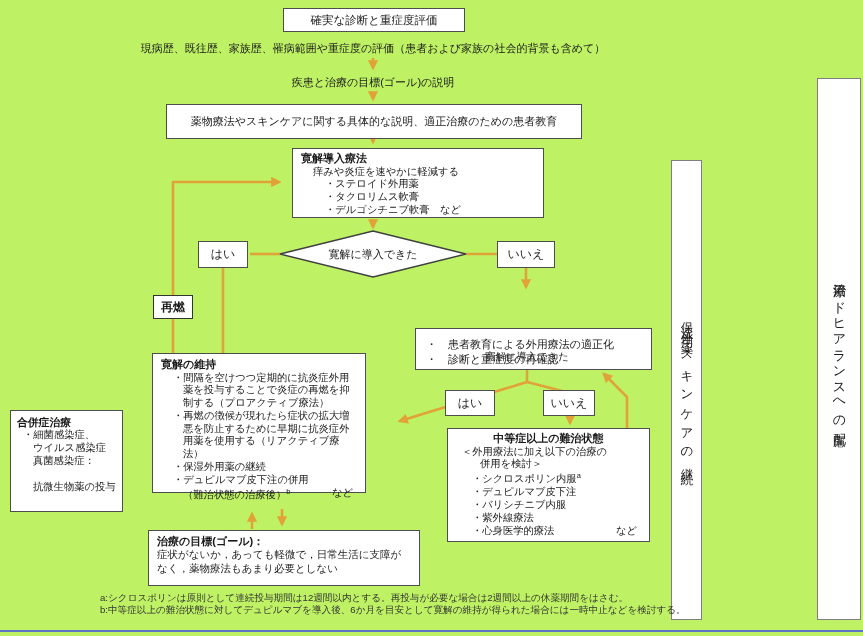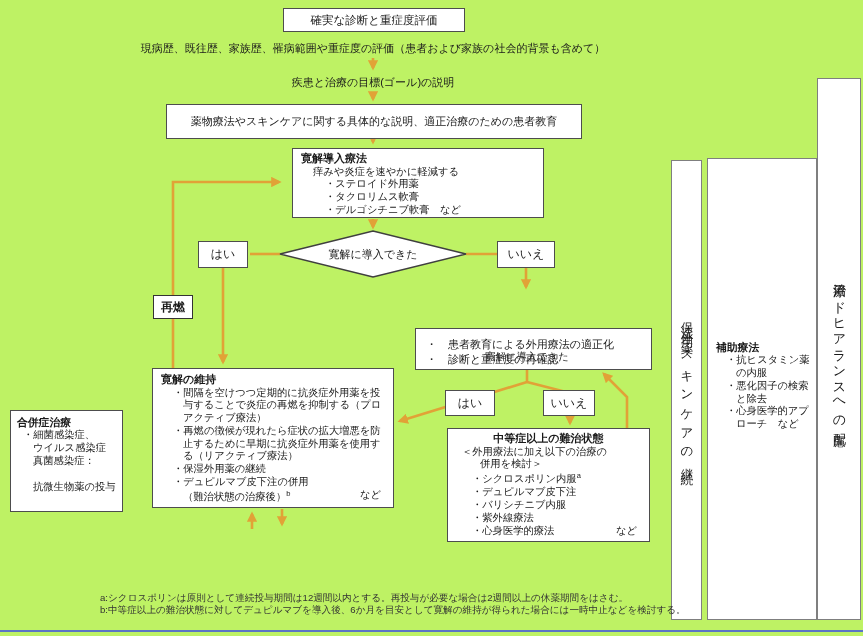--- a/index.html
+++ b/index.html
@@ -82,21 +82,21 @@
 <div class="box" style="left:415px;top:292px;width:237px;height:42px;padding:8px 10px;font-size:11px;line-height:1.35;margin-top:36px;">
   <div>・　患者教育による外用療法の適正化</div>
   <div>・　診断と重症度の再確認</div>
 </div>
 
 <div class="diamond-label" style="left:457px;top:350px;width:140px;font-size:10.3px;">寛解に導入できた</div>
 
 <div class="box ctr" style="left:445px;top:390px;width:50px;height:26px;font-size:12px;">はい</div>
 <div class="box ctr" style="left:543px;top:390px;width:52px;height:26px;font-size:12px;">いいえ</div>
 
-<div class="box small" style="left:152px;top:368px;width:242px;height:140px;padding:4px 8px;">
+<div class="box small" style="left:152px;top:353px;width:214px;height:140px;padding:4px 8px;">
   <div class="b" style="font-size:11px;">寛解の維持</div>
   <div class="hang">・間隔を空けつつ定期的に抗炎症外用薬を投与することで炎症の再燃を抑制する（プロアクティブ療法）</div>
   <div class="hang">・再燃の徴候が現れたら症状の拡大増悪を防止するために早期に抗炎症外用薬を使用する（リアクティブ療法）</div>
   <div class="hang">・保湿外用薬の継続</div>
   <div class="hang">・デュピルマブ皮下注の併用</div>
   <div class="flexrow" style="padding-left:22px;">
     <span><span>（難治状態の治療後）</span><sup>b</sup></span>
     <span class="etc">など</span>
   </div>
 </div>
@@ -108,41 +108,37 @@
   <div style="padding-left:16px;"><span>・シクロスポリン内服</span><sup>a</sup></div>
   <div style="padding-left:16px;">・デュピルマブ皮下注</div>
   <div style="padding-left:16px;">・バリシチニブ内服</div>
   <div style="padding-left:16px;">・紫外線療法</div>
   <div class="flexrow" style="padding-left:16px;">
     <span>・心身医学的療法</span>
     <span class="etc">など</span>
   </div>
 </div>
 
+<div class="box" style="left:148px;top:530px;width:272px;height:56px;padding:3px 8px;font-size:10.5px;line-height:1.3;">
+  <div class="b" style="font-size:11px;">治療の目標(ゴール)：</div>
+  <div>症状がないか，あっても軽微で，日常生活に支障がなく，薬物療法もあまり必要としない</div>
+</div>
 
 <div class="box small" style="left:10px;top:410px;width:113px;height:102px;padding:5px 6px;">
   <div class="b" style="font-size:10.8px;">合併症治療</div>
   <div style="padding-left:6px;">・細菌感染症、</div>
   <div style="padding-left:16px;">ウイルス感染症</div>
   <div style="padding-left:16px;">真菌感染症：</div>
   <div style="padding-left:16px;margin-top:13px;">抗微生物薬の投与</div>
 </div>
 
 <div class="vpanel" style="left:671px;top:160px;width:31px;height:460px;">
   <div class="vtext" style="font-size:12.5px;">保湿外用薬・スキンケアの継続</div>
 </div>
 
-<div class="vpanel" style="left:707px;top:158px;width:110px;height:462px;align-items:flex-start;justify-content:flex-start;">
-  <div class="small" style="padding:182px 4px 0 8px;">
-    <div class="b" style="font-size:10.8px;">補助療法</div>
-    <div class="hang" style="padding-left:18px;margin-left:2px;">・抗ヒスタミン薬の内服</div>
-    <div class="hang" style="padding-left:18px;margin-left:2px;">・悪化因子の検索と除去</div>
-    <div class="hang" style="padding-left:18px;margin-left:2px;">・心身医学的アプローチ　など</div>
-  </div>
-</div>
 
 <div class="vpanel" style="left:817px;top:78px;width:44px;height:542px;">
   <div class="vtext" style="font-size:13px;letter-spacing:1.5px;">治療アドヒアランスへの配慮</div>
 </div>
 
 <div class="fnote" style="left:100px;top:592px;">a:シクロスポリンは原則として連続投与期間は12週間以内とする。再投与が必要な場合は2週間以上の休薬期間をはさむ。</div>
 <div class="fnote" style="left:100px;top:604px;">b:中等症以上の難治状態に対してデュピルマブを導入後、6か月を目安として寛解の維持が得られた場合には一時中止などを検討する。</div>
 
 <div class="bottomrule"></div>
 

